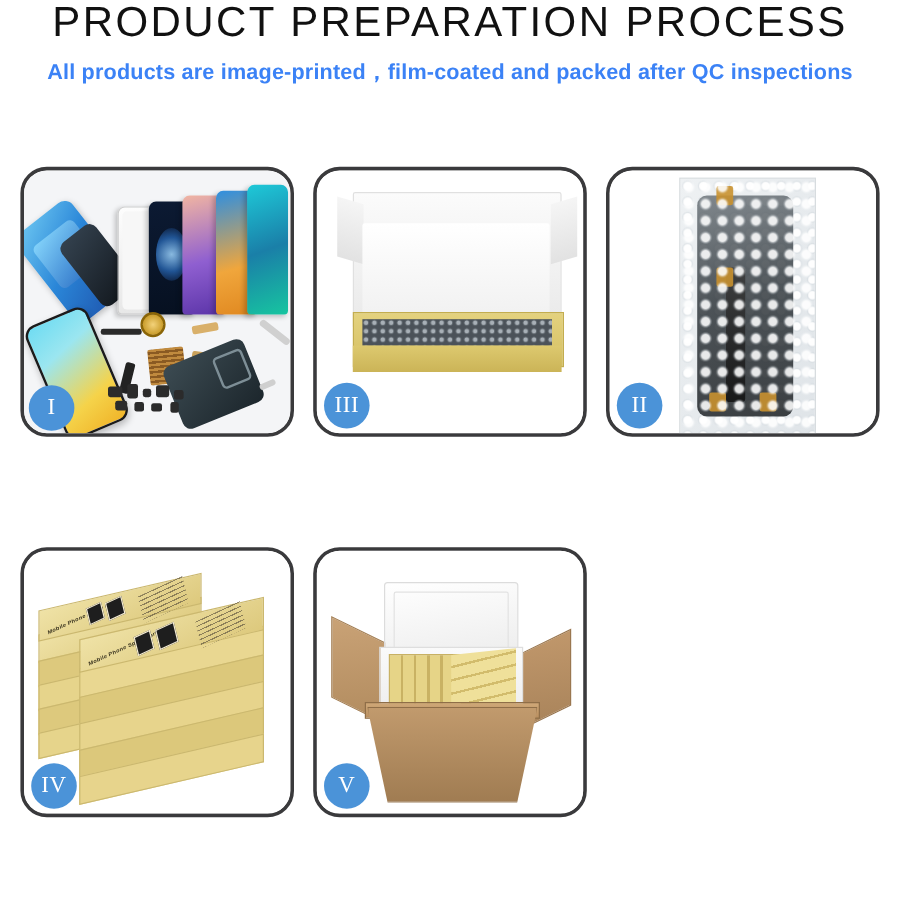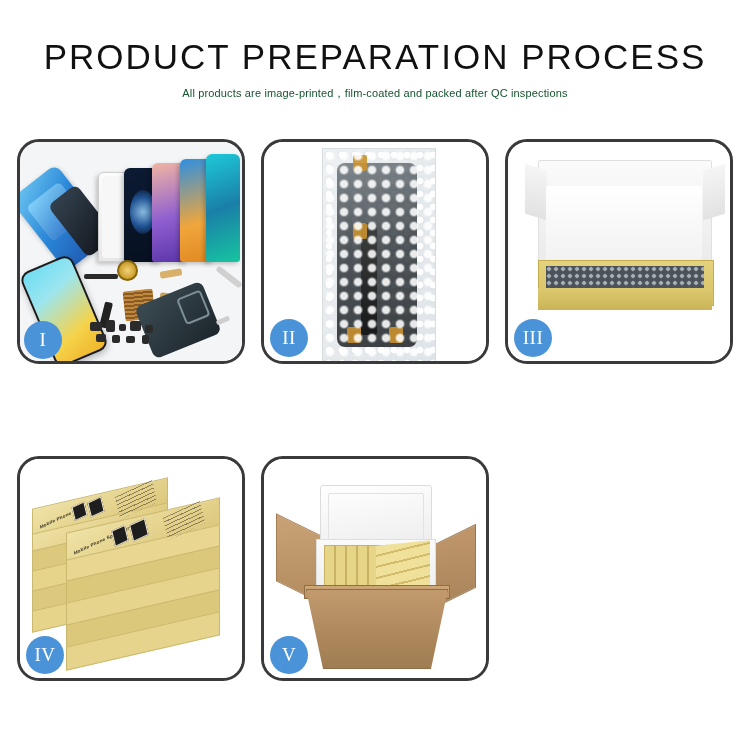--- a/index.html
+++ b/index.html
@@ -5,35 +5,35 @@
   html,body{margin:0;padding:0;}
   body{
     width:750px;height:750px;
     background:#ffffff;
     font-family:"Liberation Sans", sans-serif;
     overflow:hidden;
   }
   .page{position:relative;width:750px;height:750px;background:#fff;}
 
   
-  .header{padding-top:38px;text-align:center;}
+  .header{text-align:center;}
   .title{
     font-family:"Liberation Sans", sans-serif;
     font-size:35px;
     letter-spacing:2.0px;
     font-weight:400;
     color:#111111;
     line-height:1.1;
     white-space:nowrap;
   }
   .subtitle{
     margin-top:9px;
-    font-size:11px;
-    color:#14532d;
-    font-weight:400;
+    font-size:18px;
+    color:#3b82f6;
+    font-weight:700;
     letter-spacing:0.15px;
     white-space:nowrap;
   }
 
   
   .grid{
     position:absolute;
     left:17px;top:139px;
     width:716px;height:548px;
     display:grid;
@@ -309,46 +309,46 @@
           <i style="left:36px;top:16px;width:9px;height:7px;"></i>
           <i style="left:52px;top:15px;width:7px;height:9px;"></i>
         </div>
         <div class="tool"></div>
         <div class="tool2"></div>
       </div>
       <div class="badge b1">I</div>
     </div>
 
     <div class="panel">
+      <div class="stage p3">
+        <div class="box3-lid"></div>
+        <div class="box3-foam"></div>
+        <div class="box3-base"></div>
+        <div class="box3-inner"></div>
+        <div class="box3-base-front"></div>
+      </div>
+      <div class="badge">III</div>
+    </div>
+
+    <div class="panel">
       <div class="stage p2">
         <div class="bubblebag">
           <div class="bb-screen"></div>
           <div class="bb-flexstrip"></div>
           <div class="bb-conn" style="left:30px;top:6px;"></div>
           <div class="bb-conn" style="left:30px;top:74px;"></div>
           <div class="bb-conn" style="left:24px;top:178px;"></div>
           <div class="bb-conn" style="left:66px;top:178px;"></div>
           <div class="bb-overlay"></div>
         </div>
       </div>
       <div class="badge">II</div>
     </div>
 
     <div class="panel">
-      <div class="stage p3">
-        <div class="box3-lid"></div>
-        <div class="box3-foam"></div>
-        <div class="box3-base"></div>
-        <div class="box3-inner"></div>
-        <div class="box3-base-front"></div>
-      </div>
-      <div class="badge">III</div>
-    </div>
-
-    <div class="panel">
       <div class="stage p4">
         <div class="stack">
 
           <div class="sbox sbox-top" style="left:6px;top:36px;width:134px;height:22px;transform:skewY(-13deg);"></div>
           <div class="sbox" style="left:6px;top:58px;width:134px;height:20px;transform:skewY(-13deg);background:#ddc97d;"></div>
           <div class="sbox" style="left:6px;top:78px;width:134px;height:20px;transform:skewY(-13deg);background:#e6d48b;"></div>
           <div class="sbox" style="left:6px;top:98px;width:134px;height:20px;transform:skewY(-13deg);background:#ddc97d;"></div>
           <div class="sbox" style="left:6px;top:118px;width:134px;height:20px;transform:skewY(-13deg);background:#e6d48b;"></div>
 
           <div class="sbox sbox-top" style="left:6px;top:16px;width:134px;height:24px;transform:skewY(-13deg);">

